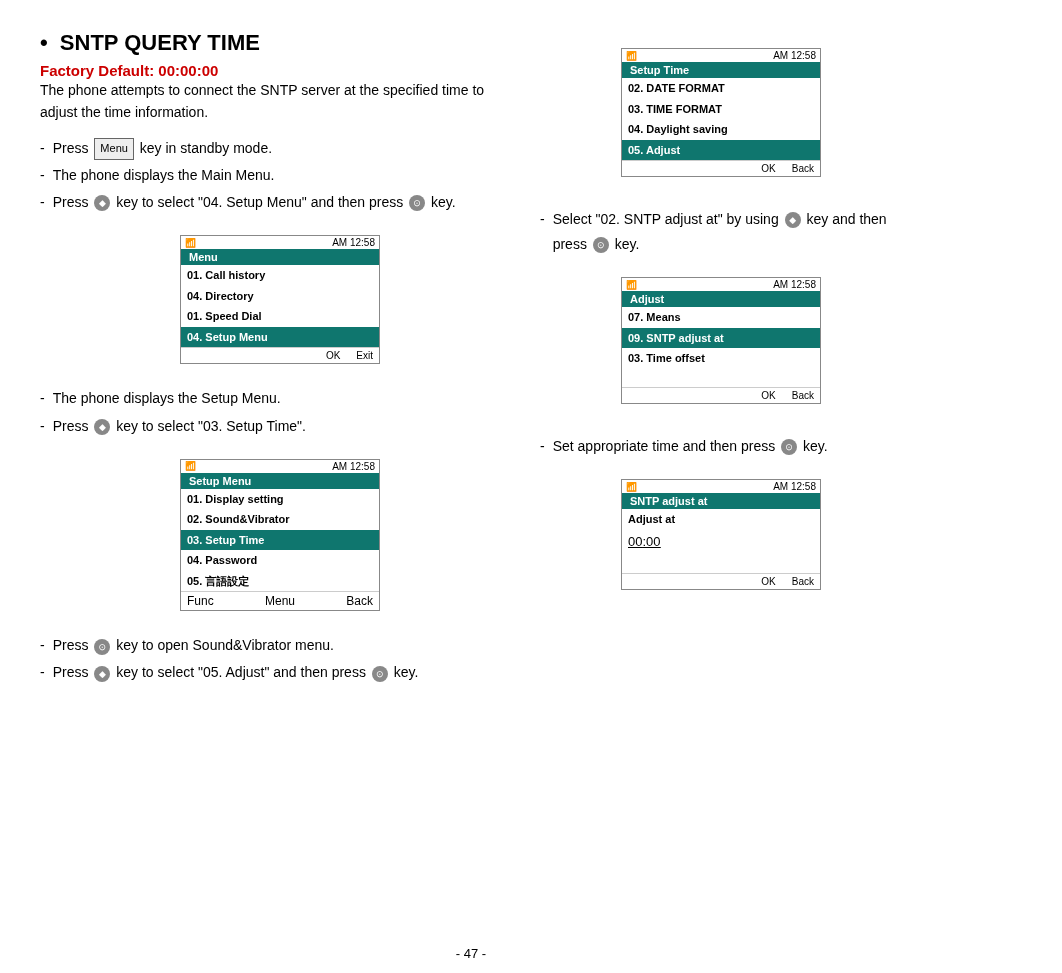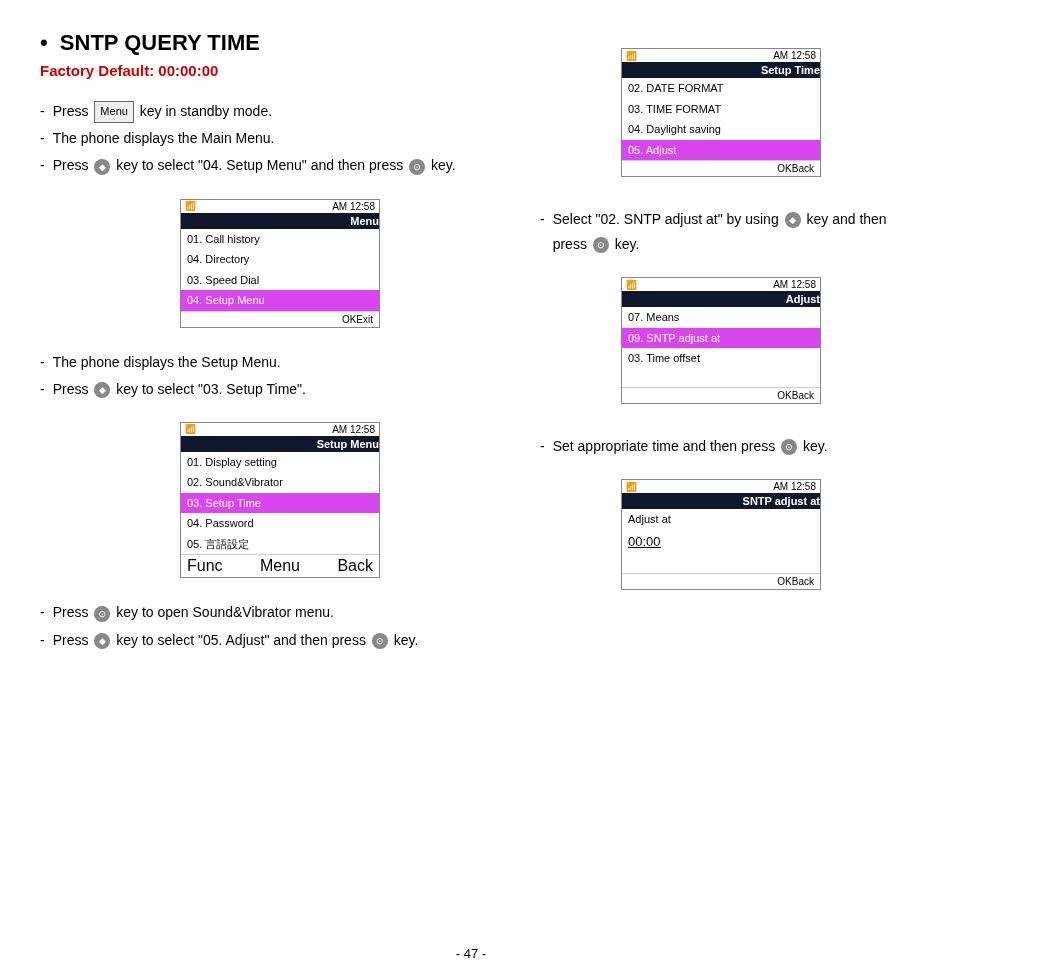--- a/index.html
+++ b/index.html
@@ -26,21 +26,21 @@
       font-size: 22px;
       font-weight: bold;
       margin-bottom: 6px;
     }
     .bullet { margin-right: 6px; }
 
     .factory-default {
       color: #cc0000;
       font-weight: bold;
       font-size: 15px;
-      margin-bottom: 20px;
+      margin-bottom: 0;
     }
 
     .description {
       font-size: 14px;
       line-height: 1.6;
       margin-bottom: 12px;
       max-width: 480px;
     }
 
     .step-list {
@@ -76,52 +76,54 @@
       padding: 1px 4px;
       font-size: 10px;
       background: #fff;
     }
 
     .phone-screen .status-bar .signal {
       font-size: 9px;
     }
 
     .phone-screen .title-bar {
-      background: #0f172a;
+      background: #0f766e;
       color: #fff;
-      text-align: right;
-      padding: 2px 0;
+      text-align: left;
+      padding: 2px 8px;
       font-size: 11px;
       font-weight: bold;
     }
 
     .phone-screen .menu-item {
       padding: 2px 6px;
       font-size: 11px;
       line-height: 1.5;
+      font-weight: bold;
     }
     .phone-screen .menu-item.selected {
-      background: #d946ef;
+      background: #0f766e;
       color: #fff;
     }
 
     .phone-screen .bottom-bar {
       display: flex;
       justify-content: flex-end;
       padding: 2px 6px;
       border-top: 1px solid #ccc;
       font-size: 10px;
+      gap: 16px;
     }
 
     .phone-screen .bottom-bar-3 {
       display: flex;
       justify-content: space-between;
       padding: 2px 6px;
       border-top: 1px solid #ccc;
-      font-size: 16px;
+      font-size: 12px;
       gap: 28px;
     }
 
     
     .main-layout {
       display: flex;
       gap: 20px;
     }
 
     .left-col {
@@ -210,20 +212,21 @@
 
     <div class="left-col">
 
       <div class="section-title">
         <span class="bullet">•</span>
         <span>SNTP QUERY TIME</span>
       </div>
 
       <div class="factory-default">Factory Default: 00:00:00</div>
 
+      <div class="description">The phone attempts to connect the SNTP server at the specified time to adjust the time information.</div>
 
       <ul class="step-list">
         <li>
           <span class="step-dash">-</span>
           <span class="step-text">
             Press <span class="inline-btn">Menu</span> key in standby mode.
           </span>
         </li>
         <li>
           <span class="step-dash">-</span>
@@ -239,21 +242,21 @@
 
       <div class="screen-wrapper">
         <div class="phone-screen">
           <div class="status-bar">
             <span class="signal">📶</span>
             <span>AM 12:58</span>
           </div>
           <div class="title-bar">Menu</div>
           <div class="menu-item">01. Call history</div>
           <div class="menu-item">04. Directory</div>
-          <div class="menu-item">03. Speed Dial</div>
+          <div class="menu-item">01. Speed Dial</div>
           <div class="menu-item selected">04. Setup Menu</div>
           <div class="bottom-bar">
             <span>OK</span>
             <span>Exit</span>
           </div>
         </div>
       </div>
 
       <ul class="step-list">
         <li>

